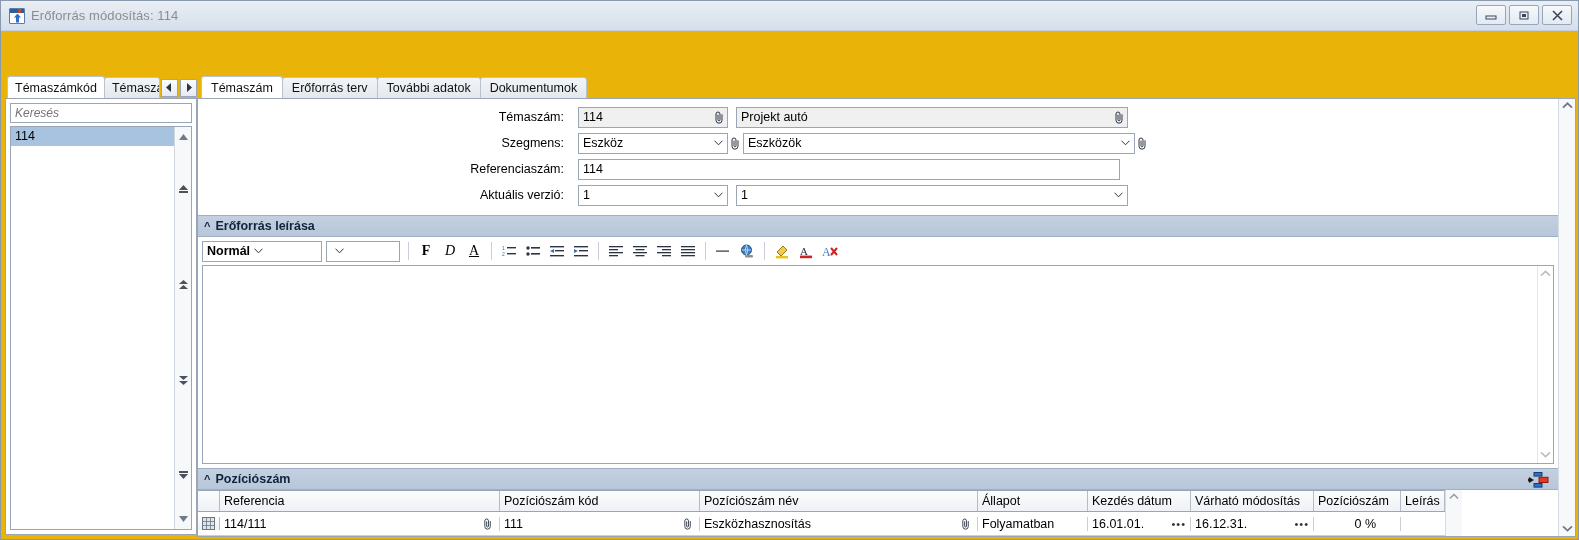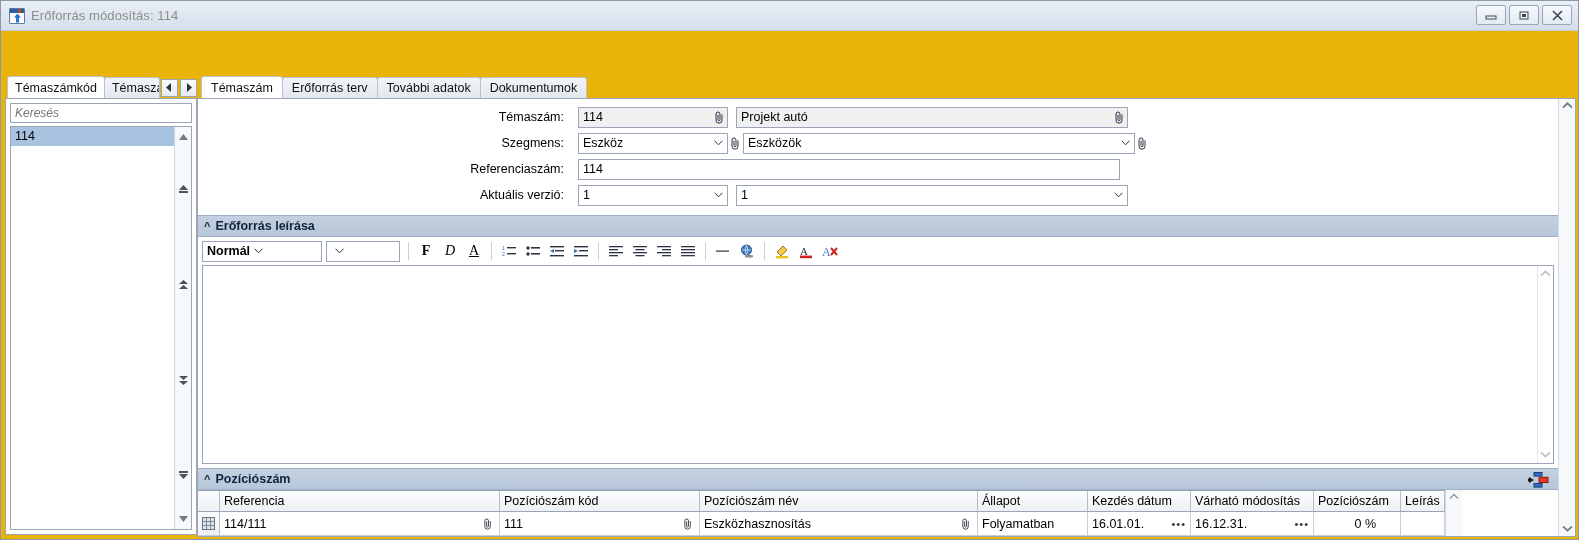--- a/index.html
+++ b/index.html
@@ -203,21 +203,21 @@
   .gridwrap { flex: 0 0 auto; display: flex; background: #fff; }
   .gridscrollrow { display: flex; }
   .grid { flex: 1 1 auto; min-width: 0; }
   .gridhead { display: flex; height: 22px;
       background: linear-gradient(to bottom,#fbfcfd,#eef1f5);
       border-bottom: 1px solid #9aa6b5; border-top: 1px solid #9aa6b5; }
   .gh {
     border-right: 1px solid #b4bcc6; display: flex; align-items: center;
     padding: 0 4px; font-size: 12.5px; overflow: hidden; white-space: nowrap;
   }
-  .gridrow { display: flex; height: 24px; border-bottom: 1px solid #c9cfd7; }
+  .gridrow { display: flex; height: 24px; border-bottom: 1px solid #c9cfd7; align-items: center; }
   .gc {
     border-right: 1px solid #c9cfd7; display: flex; align-items: center;
     padding: 0 4px; font-size: 12.5px; overflow: hidden; white-space: nowrap;
     background: #fff;
   }
   .gc.num { justify-content: flex-end; padding-right: 24px; }
   .gc .cval { flex: 1 1 auto; overflow: hidden; white-space: nowrap; }
   .gc .cico { flex: 0 0 14px; display: flex; align-items: center; justify-content: center; }
   .rowhandle {
     width: 22px; flex: 0 0 22px; border-right: 1px solid #b4bcc6;

